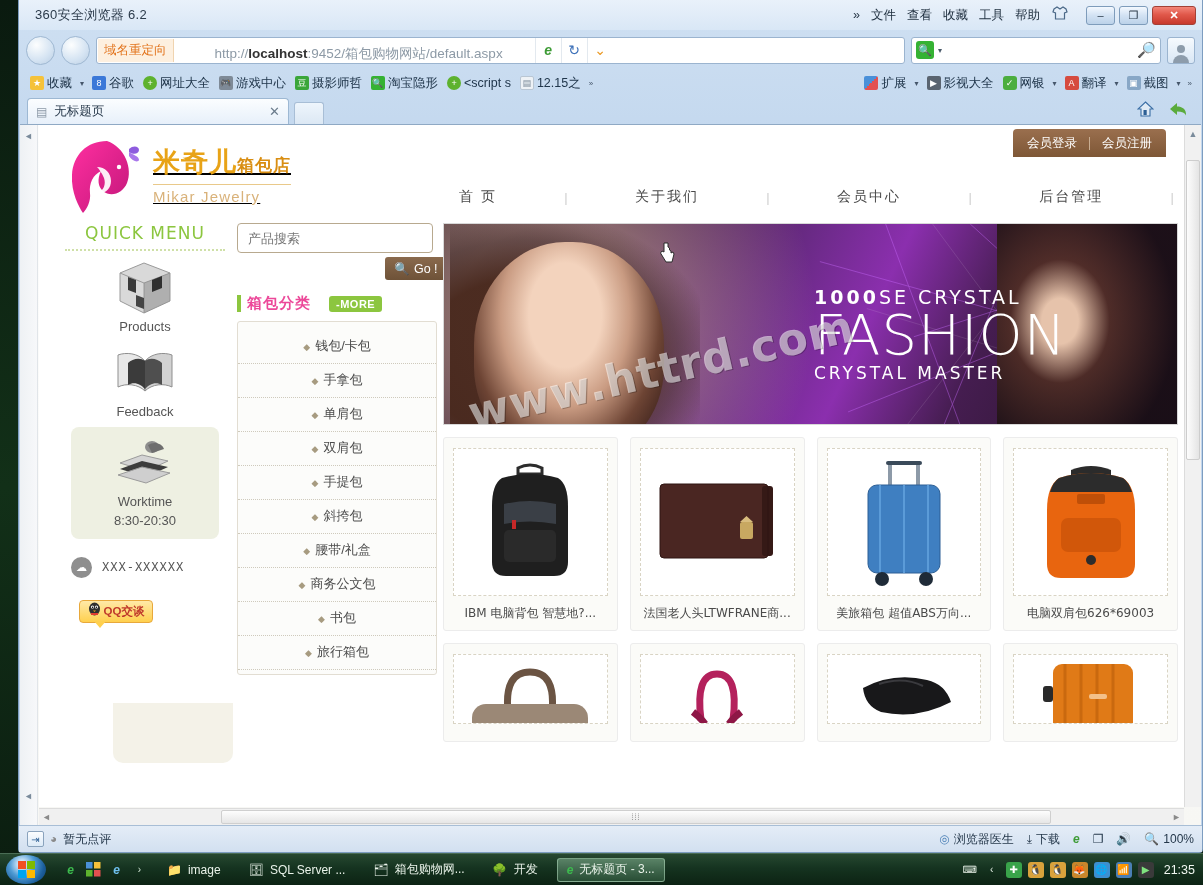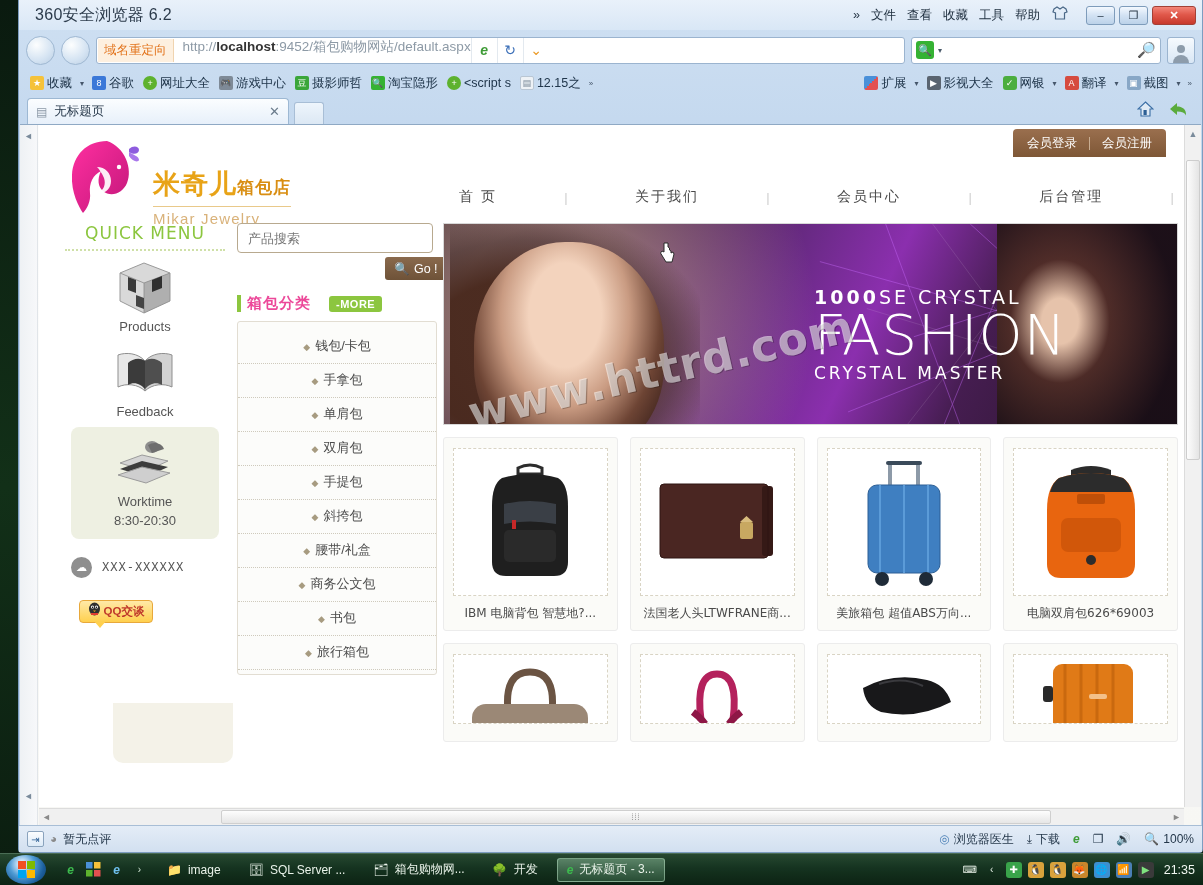--- a/index.html
+++ b/index.html
@@ -21,21 +21,21 @@
     border-radius: 0 0 4px 4px;
     display: flex; flex-direction: column;
   }
   
   .titlebar {
     height: 30px; position: relative; flex: none;
     background: linear-gradient(180deg,#e9f1fa 0%,#d9e7f6 100%);
     display: flex; align-items: center;
   }
   .win-title {
-    font-size: 16px; color: #2b3a4a; margin-left: 16px; letter-spacing:.3px;
+    font-size: 13px; color: #2b3a4a; margin-left: 16px; letter-spacing:.3px;
   }
   .menu-right {
     position: absolute; right: 6px; top: 0; height: 30px;
     display: flex; align-items: center; gap: 11px;
   }
   .menu-right .mi { font-size: 12.5px; color: #1d2d3d; cursor: default; }
   .winbtns { display:flex; gap:4px; margin-left:6px; }
   .wb {
     width: 29px; height: 19px; border-radius: 3px;
     border: 1px solid #7e9cbb; display:flex;align-items:center;justify-content:center;
@@ -51,21 +51,21 @@
   .addrbar {
     height: 40px; flex:none; display:flex; align-items:center; padding: 0 7px; gap: 6px;
   }
   .navcircle {
     width: 29px; height: 29px; border-radius: 50%;
     background: radial-gradient(circle at 35% 30%,#fdfefe,#d4e3f2 60%,#b9cde2);
     border: 1px solid #9fb8d2;
   }
   .urlbox {
     flex: 1; height: 27px; background: #fff; border: 1px solid #9bb4cf;
-    border-radius: 3px; display:flex; align-items:flex-start; overflow:hidden;
+    border-radius: 3px; display:flex; align-items:flex-end; overflow:hidden;gap:32px;
   }
   .redirect-tag {
     background:#fdf0e0; color:#e2731b; font-size:12.5px;
     padding: 3px 6px; margin: 1px; border-right: 1px solid #f0d4b0; white-space:nowrap;
   }
   .url-text { font-size: 13.5px; color:#8d9aa6; padding-left:8px; white-space:nowrap; }
   .url-text b { color:#333; font-weight:bold; }
   .url-icons { display:flex; align-items:center; gap:0; margin-right:2px; }
   .url-ico {
     width: 26px; height: 25px; display:flex;align-items:center;justify-content:center;
@@ -131,21 +131,21 @@
   .lg-arrow{position:absolute;left:4px;font-size:9px;color:#7a8b9b;}
   
   .site {
     position: absolute; left: 19px; top: 0; right: 17px; bottom: 18px;
     background: #fff;
   }
   
   .site-head { position: relative; height: 98px; }
   .logo-wrap { position:absolute; left: 28px; top: 12px; display:flex; align-items:flex-start; }
   .logo-face { width: 78px; height: 80px; position: relative; }
-  .logo-text { margin-left: 8px; margin-top: 29px; }
+  .logo-text { margin-left: 8px; margin-top: 7px; text-decoration: underline; }
   .logo-cn {
     font-size: 27px; color:#e8a317; font-weight:bold; letter-spacing:1px;
     font-family:"DejaVu Sans", sans-serif;
   }
   .logo-cn .small { font-size:17px; color:#d98e12; }
   .logo-rule { height:1px; background:#e9c98a; margin: 4px 0 3px; }
   .logo-en { font-size:15px; color:#d9b27a; letter-spacing:1.2px; }
   .auth-box {
     position:absolute; right: 18px; top: 4px; height: 28px;
     background: linear-gradient(180deg,#9a6f4e,#7e5736);

